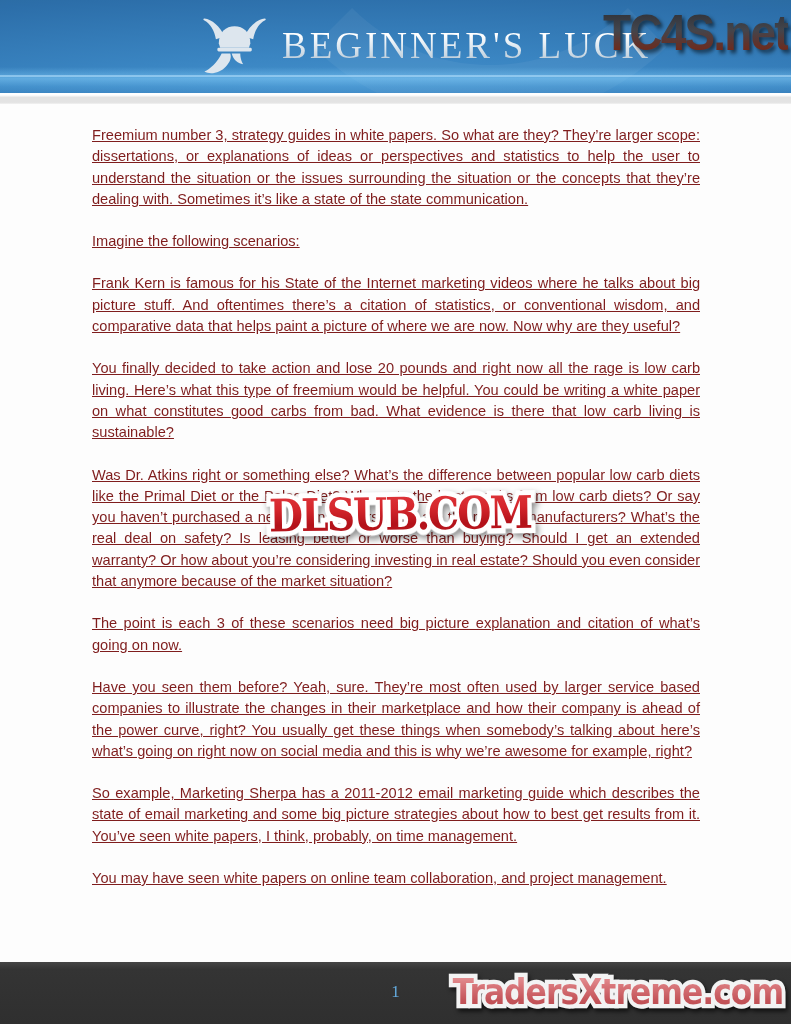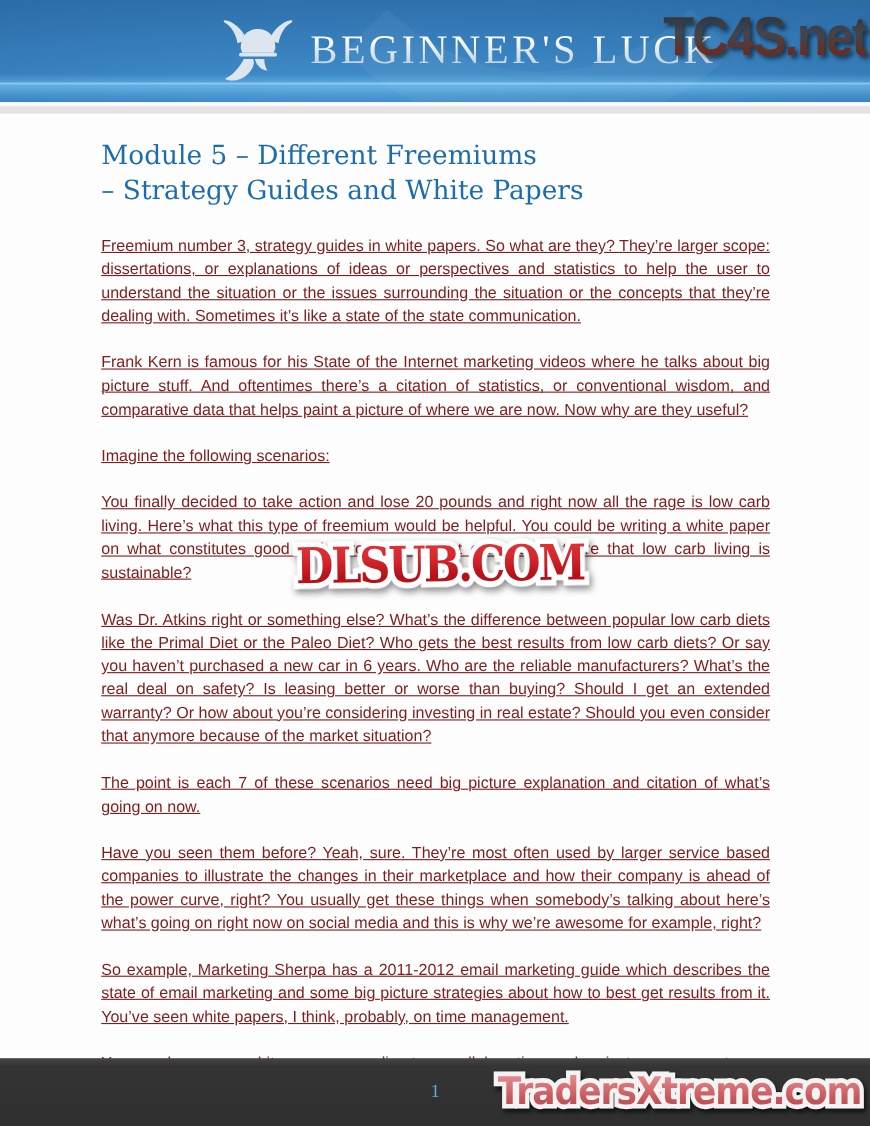--- a/index.html
+++ b/index.html
@@ -212,39 +212,35 @@
         </g>
       </svg>
       <span class="logo-text">BEGINNER'S LUCK</span>
     </div>
     <div class="tc4s">TC4S.net</div>
   </div>
 
   <div class="divider"></div>
 
   <div class="content">
-    <h1 class="title">
-      <span>Module 5 – Different Freemiums</span><br>
-      <span>– Strategy Guides and White Papers</span>
-    </h1>
 
     <div>
 
         <p class="para">Freemium number 3, strategy guides in white papers. So what are they? They’re larger scope: dissertations, or explanations of ideas or perspectives and statistics to help the user to understand the situation or the issues surrounding the situation or the concepts that they’re dealing with. Sometimes it’s like a state of the state communication.</p>
 
+        <p class="para">Imagine the following scenarios:</p>
+
         <p class="para">Frank Kern is famous for his State of the Internet marketing videos where he talks about big picture stuff. And oftentimes there’s a citation of statistics, or conventional wisdom, and comparative data that helps paint a picture of where we are now. Now why are they useful?</p>
 
-        <p class="para">Imagine the following scenarios:</p>
-
         <p class="para">You finally decided to take action and lose 20 pounds and right now all the rage is low carb living. Here’s what this type of freemium would be helpful. You could be writing a white paper on what constitutes good carbs from bad. What evidence is there that low carb living is sustainable?</p>
 
         <p class="para">Was Dr. Atkins right or something else? What’s the difference between popular low carb diets like the Primal Diet or the Paleo Diet? Who gets the best results from low carb diets? Or say you haven’t purchased a new car in 6 years. Who are the reliable manufacturers? What’s the real deal on safety? Is leasing better or worse than buying? Should I get an extended warranty? Or how about you’re considering investing in real estate? Should you even consider that anymore because of the market situation?</p>
 
 
-        <p class="para">The point is each 7 of these scenarios need big picture explanation and citation of what’s going on now.</p>
+        <p class="para">The point is each 3 of these scenarios need big picture explanation and citation of what’s going on now.</p>
 
         <p class="para">Have you seen them before? Yeah, sure. They’re most often used by larger service based companies to illustrate the changes in their marketplace and how their company is ahead of the power curve, right? You usually get these things when somebody’s talking about here’s what’s going on right now on social media and this is why we’re awesome for example, right?</p>
 
         <p class="para">So example, Marketing Sherpa has a 2011-2012 email marketing guide which describes the state of email marketing and some big picture strategies about how to best get results from it. You’ve seen white papers, I think, probably, on time management.</p>
 
         <p class="para">You may have seen white papers on online team collaboration, and project management.</p>
       </div>
 
     <div class="stamp">
       <div class="layer stroke">DLSUB.COM</div>

